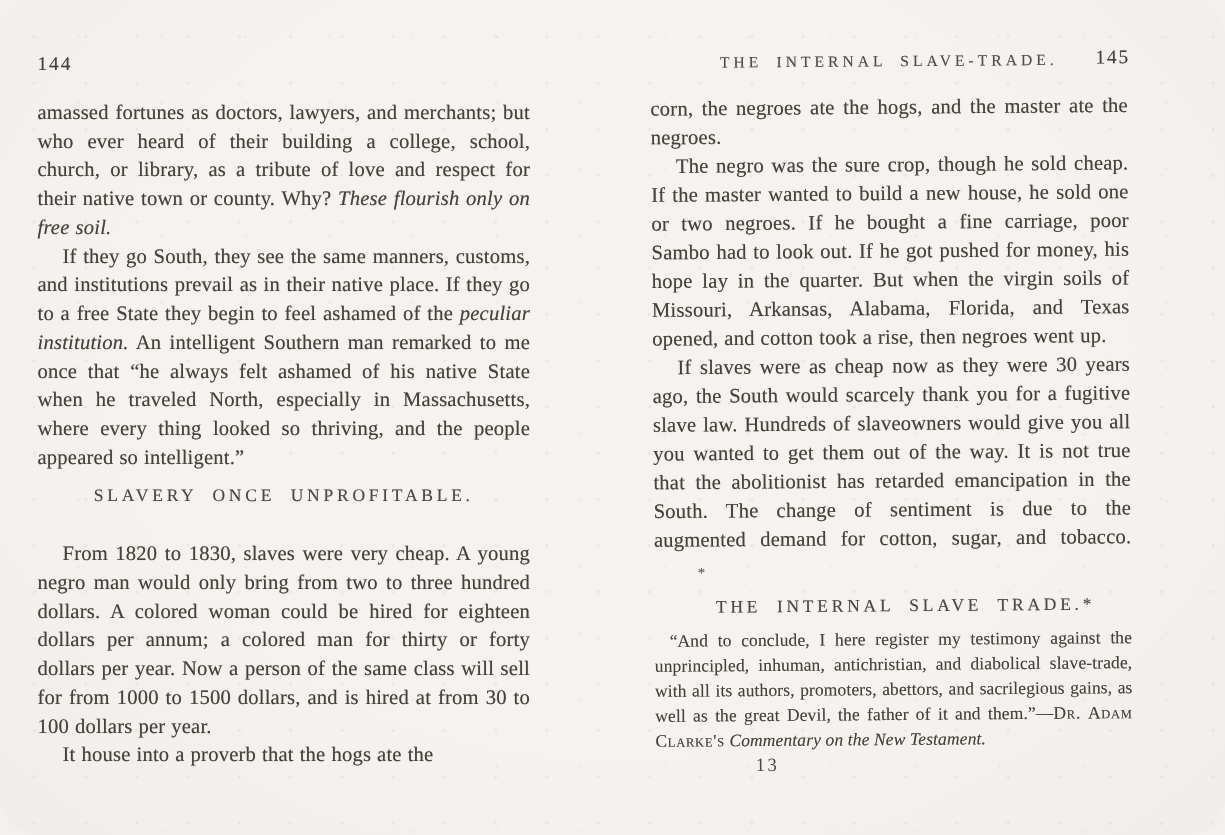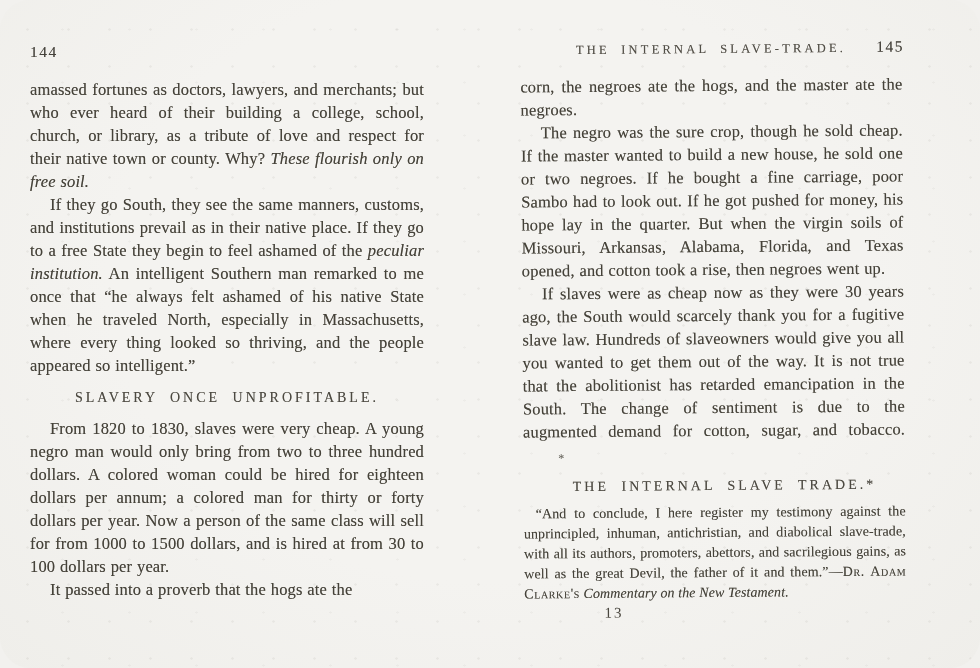--- a/index.html
+++ b/index.html
@@ -74,21 +74,21 @@
     text-align: justify;
     text-indent: 20px;
     letter-spacing: 0.15px;
     word-spacing: 0.5px;
     text-shadow: 0 0 0.55px rgba(69, 66, 57, 0.5);
   }
   .body-text p.para-continuation {
     text-indent: 0;
   }
   .section-heading {
-    margin: 13px 0 11px 0;
+    margin: 13px 0 25px 0;
     font-size: 14px;
     font-weight: normal;
     text-align: center;
     letter-spacing: 3px;
     word-spacing: 6px;
     color: #4c4941;
     text-shadow: 0 0 0.6px rgba(76, 73, 65, 0.45);
   }
   .heading-right {
     margin: 11px 0 9px 0;
@@ -135,21 +135,21 @@
 
     <div class="body-text">
       <p class="para para-continuation"><span>amassed fortunes as doctors, lawyers, and merchants; but who ever heard of their building a college, school, church, or library, as a tribute of love and respect for their native town or county.  Why?  </span><em>These flourish only on free soil.</em></p>
 
       <p class="para"><span>If they go South, they see the same manners, customs, and institutions prevail as in their native place.  If they go to a free State they begin to feel ashamed of the </span><em>peculiar institution.</em><span>  An intelligent Southern man remarked to me once that “he always felt ashamed of his native State when he traveled North, especially in Massachusetts, where every thing looked so thriving, and the people appeared so intelligent.”</span></p>
 
       <h2 class="section-heading">SLAVERY ONCE UNPROFITABLE.</h2>
 
       <p class="para"><span>From 1820 to 1830, slaves were very cheap.  A young negro man would only bring from two to three hundred dollars.  A colored woman could be hired for eighteen dollars per annum; a colored man for thirty or forty dollars per year.  Now a person of the same class will sell for from 1000 to 1500 dollars, and is hired at from 30 to 100 dollars per year.</span></p>
 
-      <p class="para"><span>It passed into a proverb that the hogs ate the</span></p>
+      <p class="para"><span>It house into a proverb that the hogs ate the</span></p>
     </div>
   </section>
 
   <section class="page page-right">
     <header class="running-head">
       <span class="running-title">THE INTERNAL SLAVE-TRADE.</span>
       <span class="folio folio-right">145</span>
     </header>
 
     <div class="body-text">

